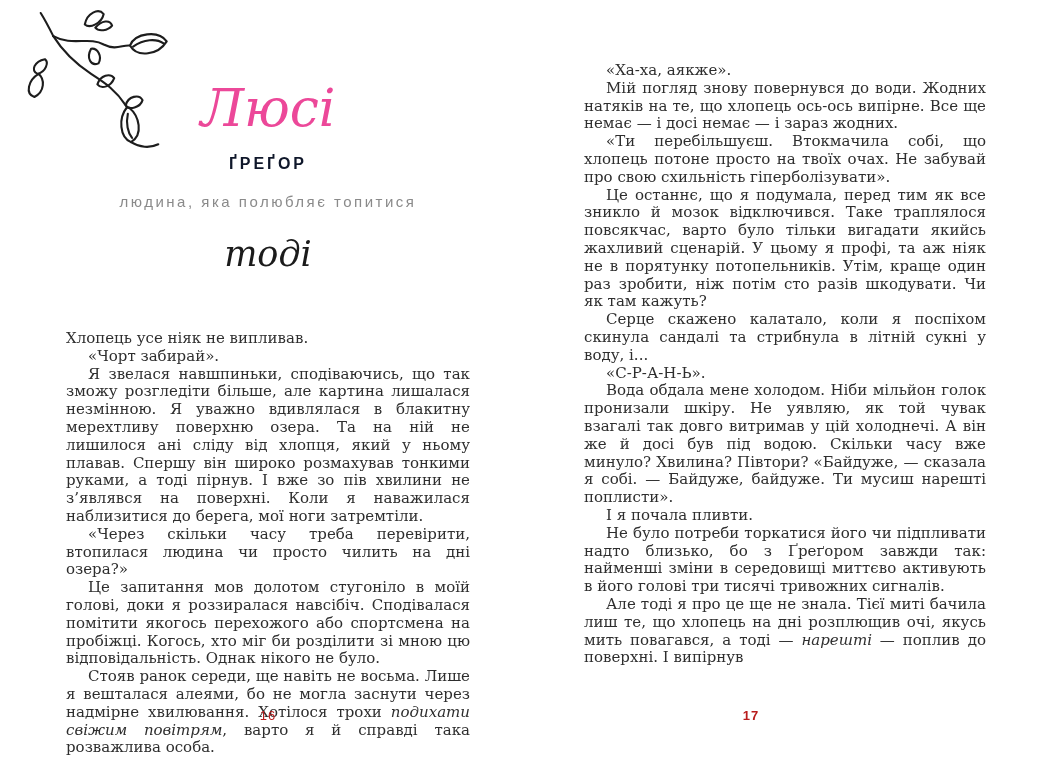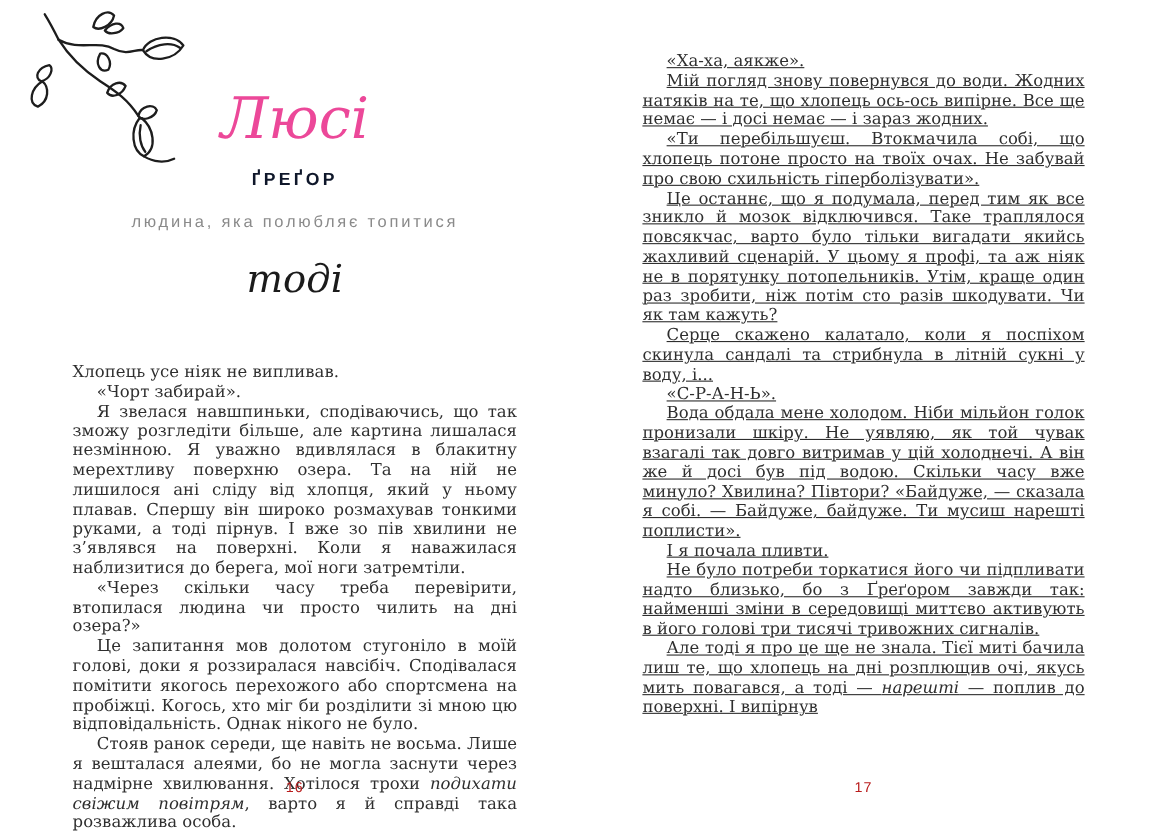--- a/index.html
+++ b/index.html
@@ -57,36 +57,36 @@
     color: #1b1b1b;
   }
   .body-col {
     position: absolute;
     font-size: 15px;
     line-height: 17.8px;
     color: #2e2e2e;
     text-align: justify;
   }
   .left-body  { left: 66px;  top: 330px; width: 404px; }
-  .right-body { left: 584px; top: 47px;  width: 402px; text-decoration: underline; }
+  .right-body { left: 584px; top: 62px;  width: 402px; }
   .body-col p { margin: 0; padding: 0; }
   .body-col p.ind { text-indent: 22px; }
   .body-col span.it { font-style: italic; }
   .pagenum {
     position: absolute;
     top: 708px;
     width: 404px;
     text-align: center;
     font-family: "Liberation Sans", "DejaVu Sans", sans-serif;
     font-size: 13px;
     letter-spacing: 1px;
     color: #b91c1c;
   }
   .left-num  { left: 66px; }
-  .right-num { left: 584px; width: 402px; }
+  .right-num { left: 550px; width: 402px; font-weight: bold; }
 </style>
 </head>
 <body>
 
 <div class="spread">
 
   <svg class="branch" viewBox="0 0 160 140" fill="none" stroke="#1d1d1d" stroke-width="2" stroke-linecap="round" stroke-linejoin="round">
 
     <path d="M 14,10 C 19,18 23,26 26,32"></path>
 

